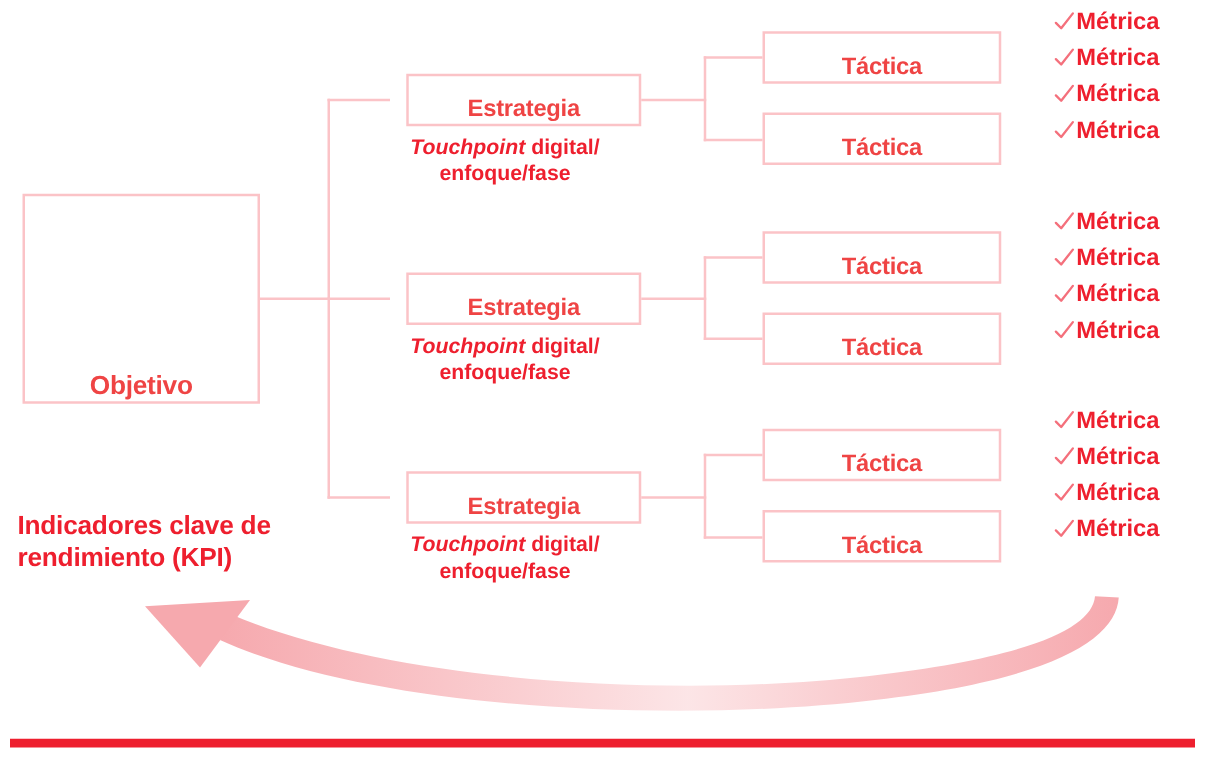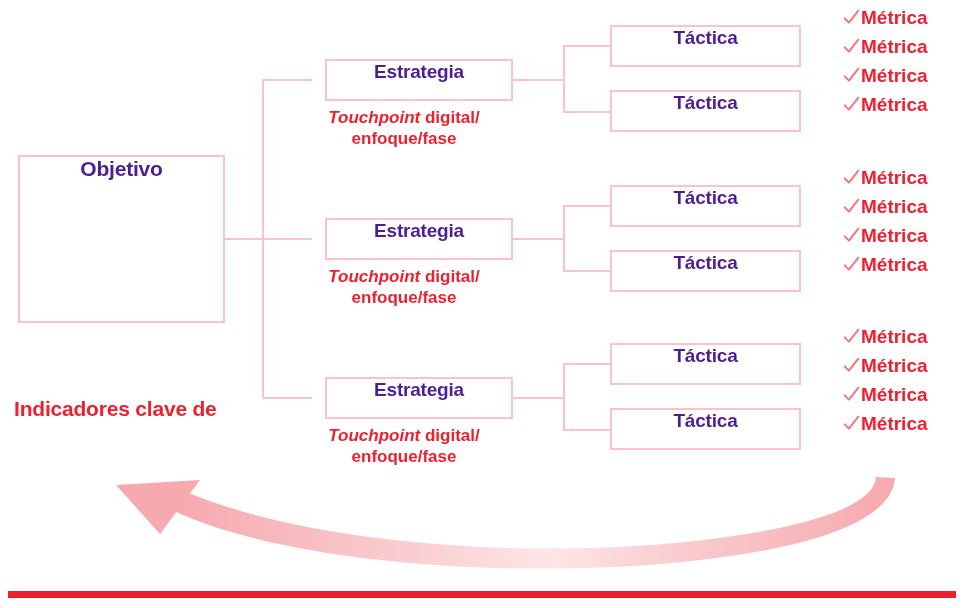--- a/index.html
+++ b/index.html
@@ -18,30 +18,30 @@
     overflow: hidden;
   }
 
   
   .node {
     position: absolute;
     box-sizing: border-box;
     border: 2px solid #fbc3c7;
     background: #ffffff;
     display: flex;
-    align-items: flex-start;
+    align-items: flex-end;
     justify-content: center;
-    color: #4c1d95;
+    color: #ef4444;
     font-weight: bold;
     letter-spacing: -0.2px;
   }
   .node-objetivo {
     left: 18px;
     top: 155px;
-    width: 207px;
+    width: 190px;
     height: 168px;
     font-size: 21px;
   }
   .node-estrategia {
     width: 188px;
     height: 42px;
     font-size: 19px;
     margin-left: 15px;
   }
   .node-tactica {
@@ -107,21 +107,21 @@
     left: 8px;
     top: 591px;
     width: 948px;
     height: 7px;
     background: #ee1f2e;
   }
 
   .kpi-label {
     position: absolute;
     left: 14px;
-    top: 396px;
+    top: 408px;
     width: 270px;
     color: #ee1f2e;
     font-size: 21px;
     font-weight: bold;
     line-height: 26px;
     letter-spacing: -0.2px;
   }
 </style>
 </head>
 <body>
@@ -152,20 +152,21 @@
   <div class="ln ln-v" style="left:563px; top:363px; height:68px;"></div>
   <div class="ln ln-h" style="left:563px; top:363px; width:49px;"></div>
   <div class="ln ln-h" style="left:563px; top:429px; width:49px;"></div>
 
   <div class="node node-objetivo">
     <span>Objetivo</span>
   </div>
 
   <div class="kpi-label">
     <span>Indicadores clave de</span><br>
+    <span>rendimiento (KPI)</span>
   </div>
 
   <div class="node node-estrategia" style="left:310px; top:59px;">
     <span>Estrategia</span>
   </div>
   <div class="caption" style="left:299px; top:107px;">
     <em>Touchpoint</em><span> digital/</span><br>
     <span>enfoque/fase</span>
   </div>
   <div class="node node-tactica" style="left:610px; top:25px;">

